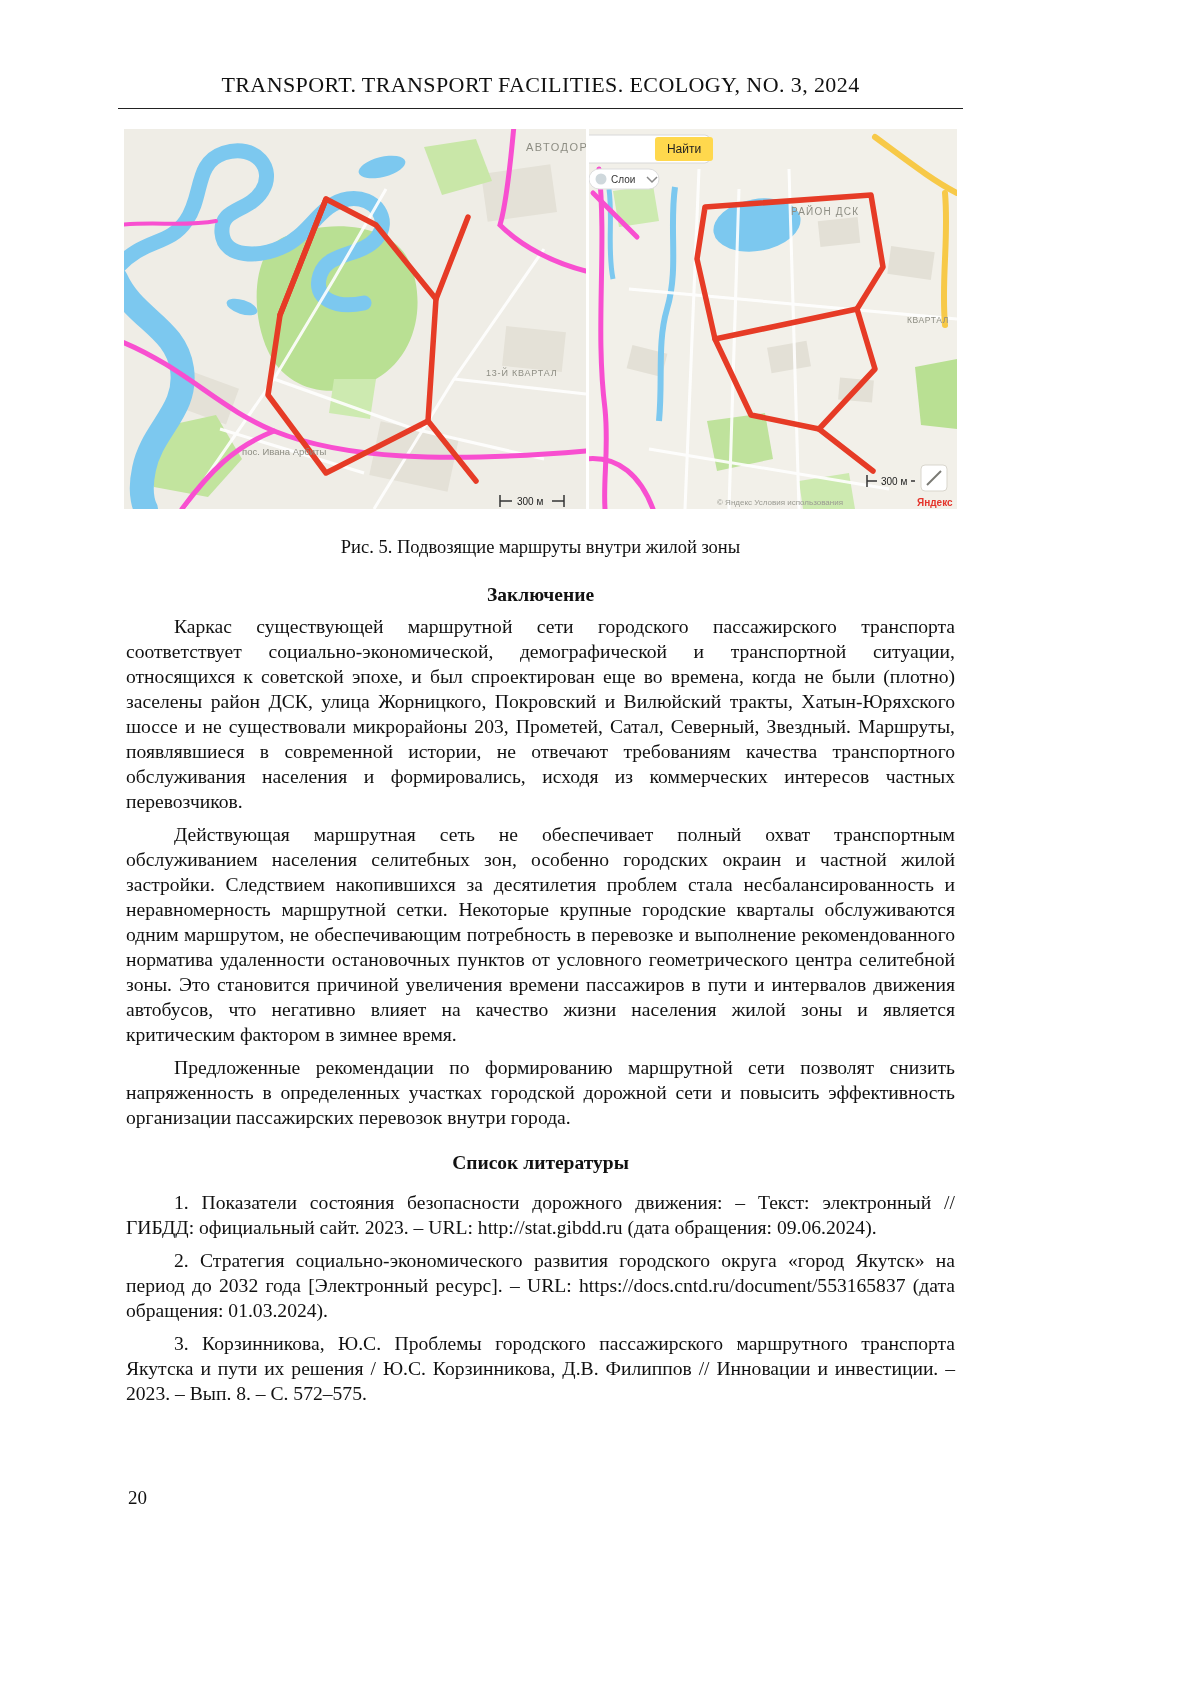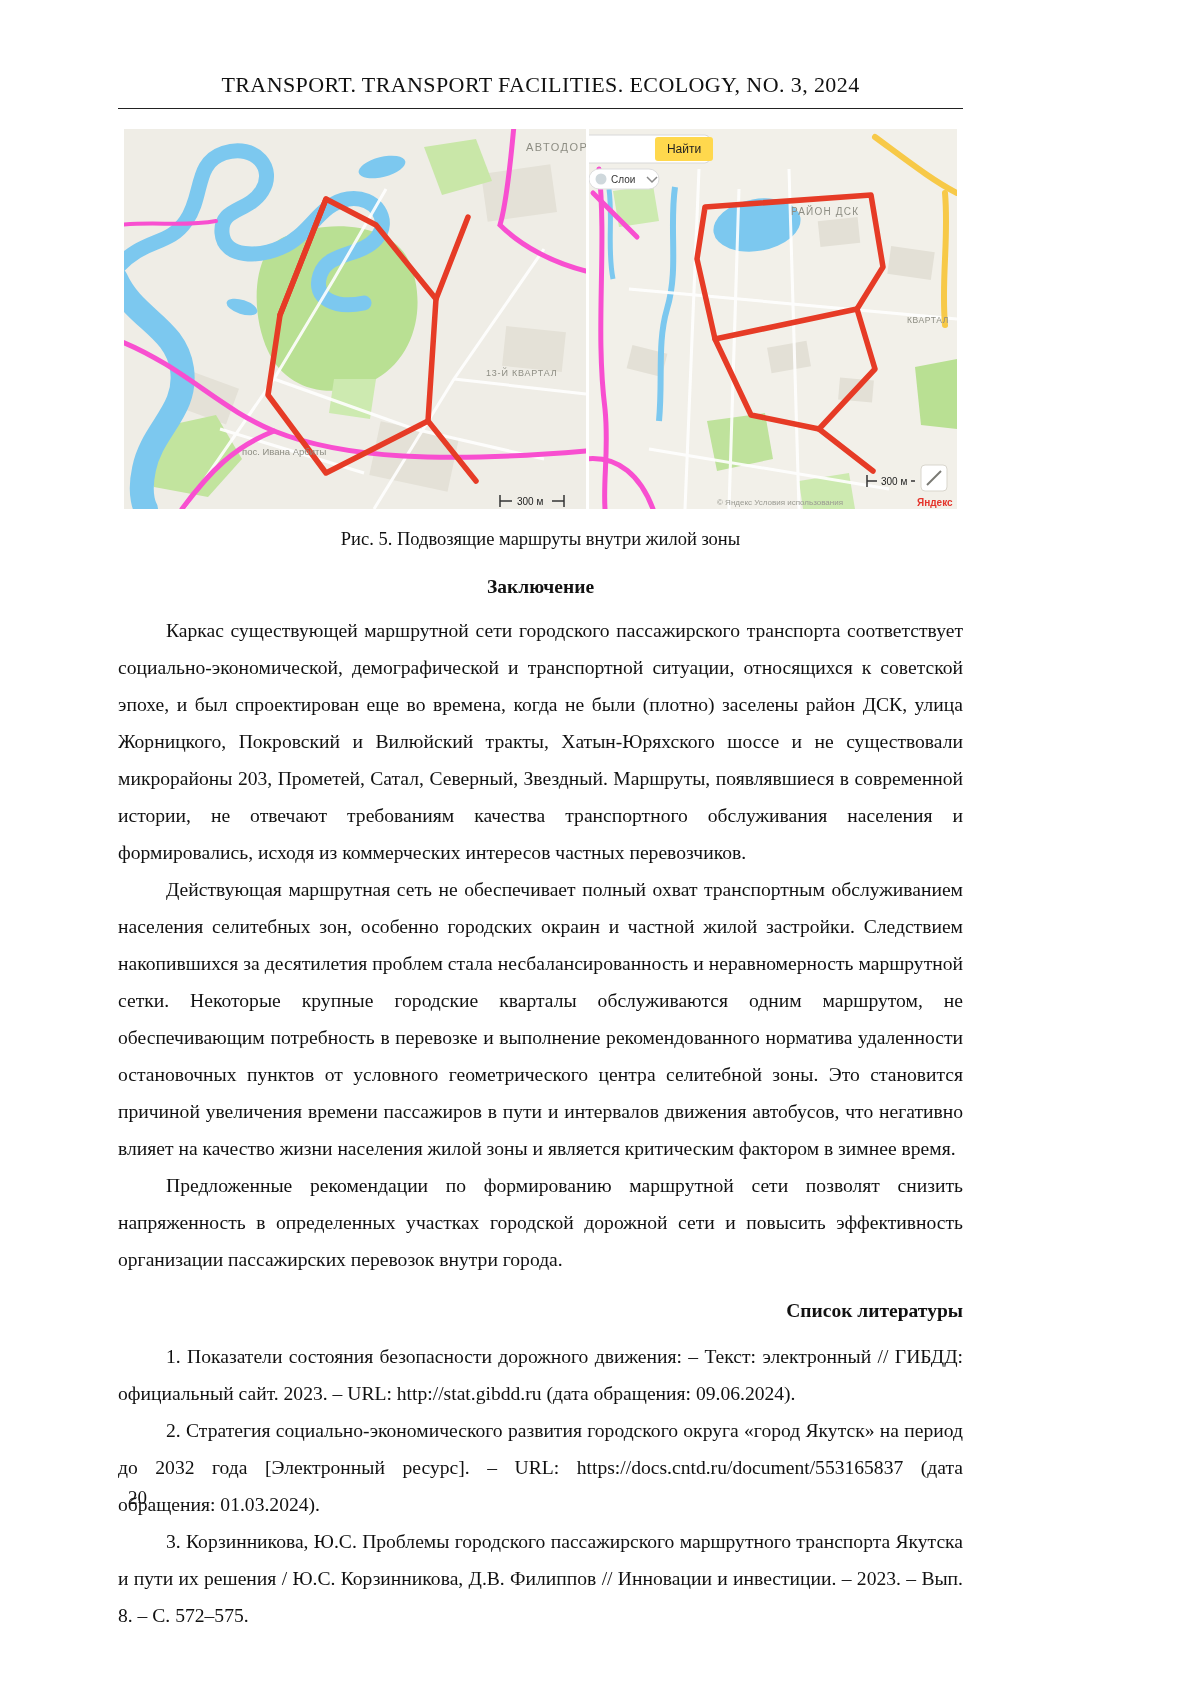--- a/index.html
+++ b/index.html
@@ -17,28 +17,28 @@
     font-size: 22px; text-align: center; letter-spacing: 0.4px;
     padding-bottom: 10px; border-bottom: 1.6px solid #222;
   }
 
   .figure-row { display: flex; justify-content: center; gap: 3px; margin-top: 20px; }
   .map { position: relative; overflow: hidden; background: #efede6; }
   .map.left  { width: 462px; height: 380px; }
   .map.right { width: 368px; height: 380px; }
   .map svg { display: block; }
 
-  .caption { margin-top: 20px; text-align: center; font-size: 18.5px; }
-
-  .heading { margin: 26px 0 14px; text-align: center; font-size: 19.5px; font-weight: bold; }
+  .caption { margin-top: 28px; text-align: center; font-size: 18.5px; }
+
+  .heading { margin: 26px 0 5px; text-align: center; font-size: 19.5px; font-weight: bold; }
   .para {
-    margin: 0; font-size: 19.6px; line-height: 37px;
+    margin: 8px; font-size: 19.6px; line-height: 25px;
     text-align: justify; text-indent: 48px;
   }
-  .refs-heading { margin: 22px 0 16px; text-align: right; }
+  .refs-heading { margin: 22px 0 16px; }
 
   .page-number { position: absolute; left: 128px; top: 1487px; font-size: 19px; }
 
   .map-label-font { font-family: "Liberation Sans", sans-serif; }
 </style>
 </head>
 <body>
 
 <div class="page">
   <div class="content">

